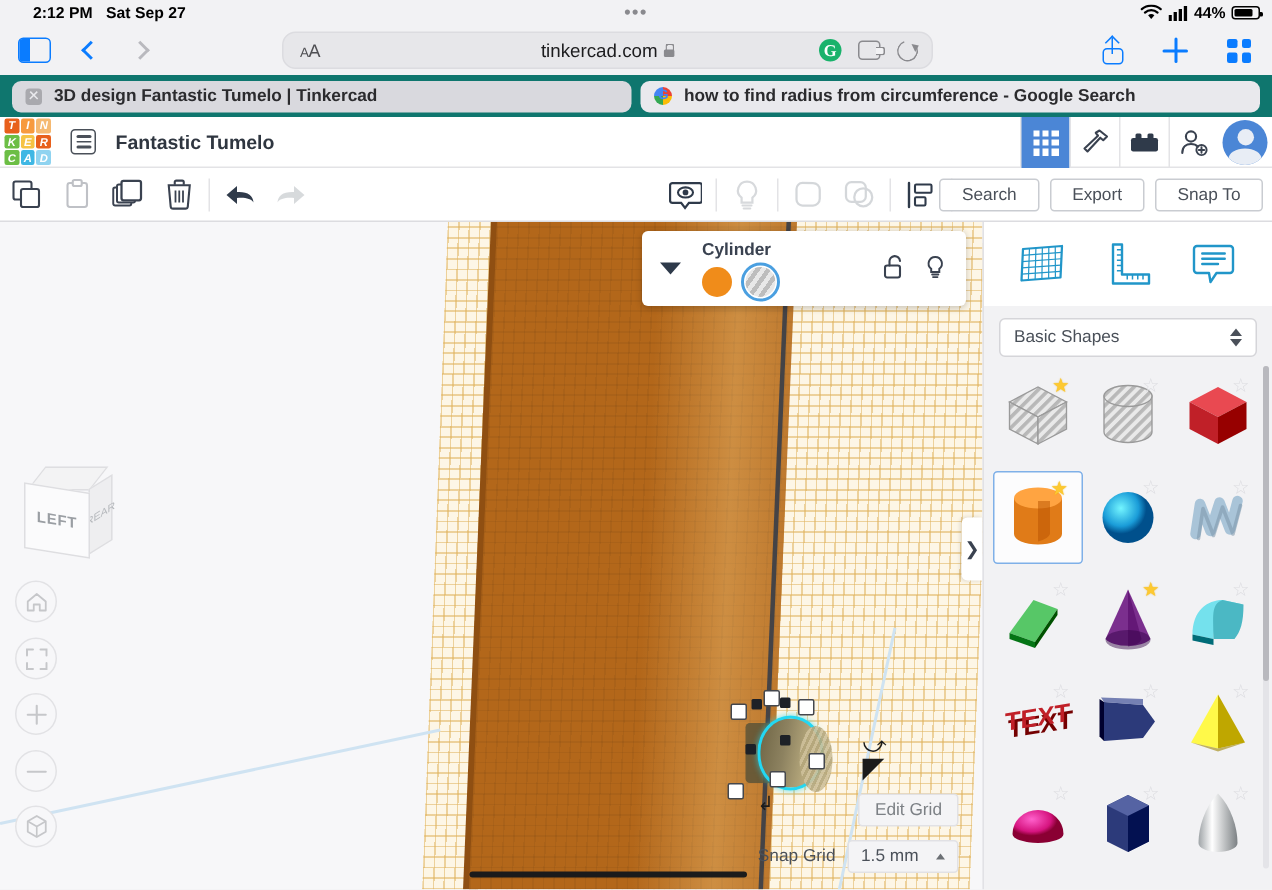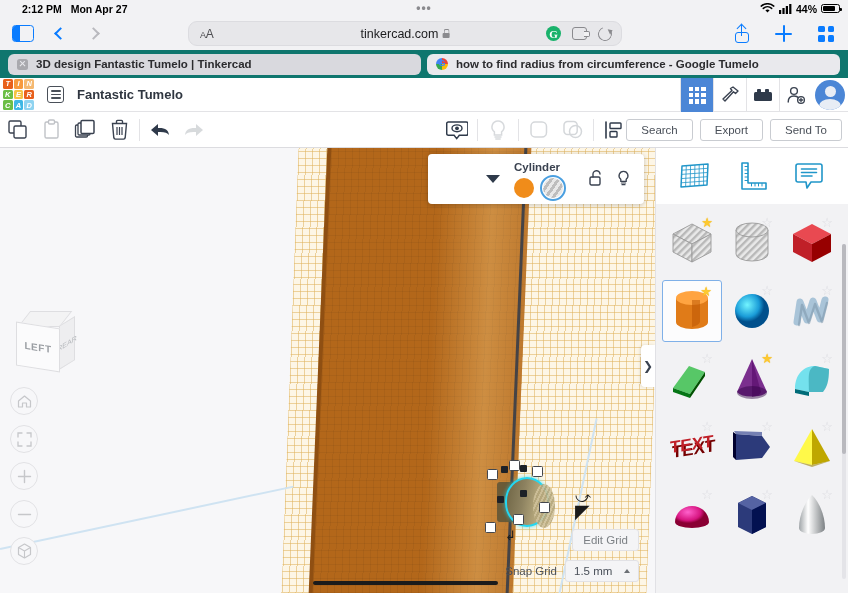--- a/index.html
+++ b/index.html
@@ -152,21 +152,21 @@
   .vc-front { position:absolute; left:2px; top:14px; width:44px; height:44px; background:#fbfbfc; border:1px solid #dedee1;
      display:flex; align-items:center; justify-content:center; font-size:10px; color:#9a9ea3; font-weight:bold; letter-spacing:.5px;
      transform: skewY(9deg);}
   .vc-side { position:absolute; left:45px; top:10px; width:16px; height:44px; background:#eeeef0; border:1px solid #dedee1;
      transform: skewY(-32deg); display:flex; align-items:center; justify-content:center; font-size:7px; color:#b6b9bd;}
   .vbtn { position:absolute; left:10px; width:28px; height:28px; border:1.3px solid #e2e2e5; border-radius:50%;
      display:flex; align-items:center; justify-content:center; background:#f7f7f9;}
 
   
   .cyl-popup { position:absolute; left:428px; top:154px; width:216px; height:50px; background:#fff; border-radius:4px;
-     box-shadow:0 1px 5px rgba(0,0,0,.22); display:flex; align-items:center;padding-left:46px;}
+     box-shadow:0 1px 5px rgba(0,0,0,.22); display:flex; align-items:center;}
   .cyl-tri { margin-left:12px; width:0;height:0;border-left:7px solid transparent;border-right:7px solid transparent;border-top:8px solid #2e3a4a;}
   .cyl-body { margin-left:14px; }
   .cyl-title { font-size:11.5px; color:#3a4250; font-weight:bold; }
   .cyl-swatches { margin-top:5px; display:flex; gap:9px; align-items:center;}
   .sw { width:20px;height:20px;border-radius:50%; }
   .sw.solid { background:#f08c1a;}
   .sw.hole { background: repeating-linear-gradient(125deg,#bdbdbd 0 3px,#e8e8e8 3px 6px); outline:2px solid #4a9fe0; outline-offset:1.5px;}
   .cyl-right { position:absolute; right:14px; top:16px; display:flex; gap:14px; align-items:center;}
 
   
@@ -188,21 +188,21 @@
   .scroll-thumb { position:absolute; right:2px; top:96px; width:4px; height:210px; background:#b9b9be; border-radius:2px;}
   svg { display:block; }
 </style>
 </head>
 <body>
 
 <div class="screen">
 
   <div class="statusbar">
     <span class="sb-time">2:12 PM</span>
-    <span class="sb-date">Mon Apr 27</span>
+    <span class="sb-date">Sat Sep 27</span>
     <span class="sb-dots">•••</span>
     <span class="sb-right">
       <svg width="15" height="11" viewBox="0 0 15 11">
         <path d="M7.5 9.6 L5.4 7.2 A3.4 3.4 0 0 1 9.6 7.2 Z" fill="#000"></path>
         <path d="M3.3 5.4 A6.4 6.4 0 0 1 11.7 5.4" stroke="#000" stroke-width="1.5" fill="none" stroke-linecap="round"></path>
         <path d="M1.2 3.1 A9.5 9.5 0 0 1 13.8 3.1" stroke="#000" stroke-width="1.5" fill="none" stroke-linecap="round"></path>
       </svg>
       <svg width="13" height="10" viewBox="0 0 13 10">
         <rect x="0" y="6" width="2.2" height="4" fill="#000"></rect>
         <rect x="3.4" y="4" width="2.2" height="6" fill="#000"></rect>
@@ -251,21 +251,21 @@
     </div>
   </div>
 
   <div class="tabstrip">
     <div class="tab active">
       <span class="tab-close"></span>
       <span>3D design Fantastic Tumelo | Tinkercad</span>
     </div>
     <div class="tab inactive">
       <span class="gicon"></span>
-      <span>how to find radius from circumference - Google Tumelo</span>
+      <span>how to find radius from circumference - Google Search</span>
     </div>
   </div>
 
   <div class="tc-header">
     <div class="tc-logo" id="tc-logo">
         <i style="background: rgb(232, 96, 28);">T</i>
         <i style="background: rgb(247, 154, 62);">I</i>
         <i style="background: rgb(245, 185, 113);">N</i>
         <i style="background: rgb(108, 190, 69);">K</i>
         <i style="background: rgb(246, 195, 68);">E</i>
@@ -402,21 +402,21 @@
           <path d="M9 2 L9 18 L2 18 Z" fill="none" stroke="#2f3a4a" stroke-width="1.5" stroke-linejoin="round"></path>
           <path d="M11 1 v18" stroke="#2f3a4a" stroke-width="1.5" stroke-linecap="round"></path>
           <path d="M13 2 L13 18 L20 18 Z" fill="#2f3a4a"></path>
         </svg>
       </div>
     </div>
 
     <div class="tb-right">
       <div class="pill">Search</div>
       <div class="pill">Export</div>
-      <div class="pill">Send To</div>
+      <div class="pill">Snap To</div>
     </div>
   </div>
 
   <div class="canvas">
     <div class="wp-shadow"></div>
     <div class="solid-body2"></div>
     <div class="solid-body">
       <div class="solid-grid"></div>
     </div>
     <div class="hi-light"></div>
@@ -527,20 +527,27 @@
         </svg>
       </div>
       <div class="rp-tab">
         <svg width="30" height="30" viewBox="0 0 30 30">
           <path d="M4 3 H26 A2 2 0 0 1 28 5 V19 A2 2 0 0 1 26 21 H17 L13 27 L12 21 H4 A2 2 0 0 1 2 19 V5 A2 2 0 0 1 4 3 Z" fill="#fff" stroke="#2196c9" stroke-width="1.6" stroke-linejoin="round"></path>
           <path d="M7.5 8 H22.5 M7.5 11.5 H22.5 M7.5 15 H18" stroke="#2196c9" stroke-width="1.6" stroke-linecap="round"></path>
         </svg>
       </div>
     </div>
 
+    <div class="dropdown">
+      <span>Basic Shapes</span>
+      <span class="stepper">
+          <i class="up"></i>
+          <i class="dn"></i>
+        </span>
+    </div>
 
     <div class="shapes" id="shapes-grid">
         <div class="shape-cell">
           <svg width="48" height="46" viewBox="0 0 48 46">
             <defs>
               <pattern id="h0" width="5" height="5" patternTransform="rotate(45)" patternUnits="userSpaceOnUse">
                 <rect width="5" height="5" fill="#e9e9e9"></rect>
                 <rect width="2.4" height="5" fill="#b8b8b8"></rect>
               </pattern>
             </defs>

